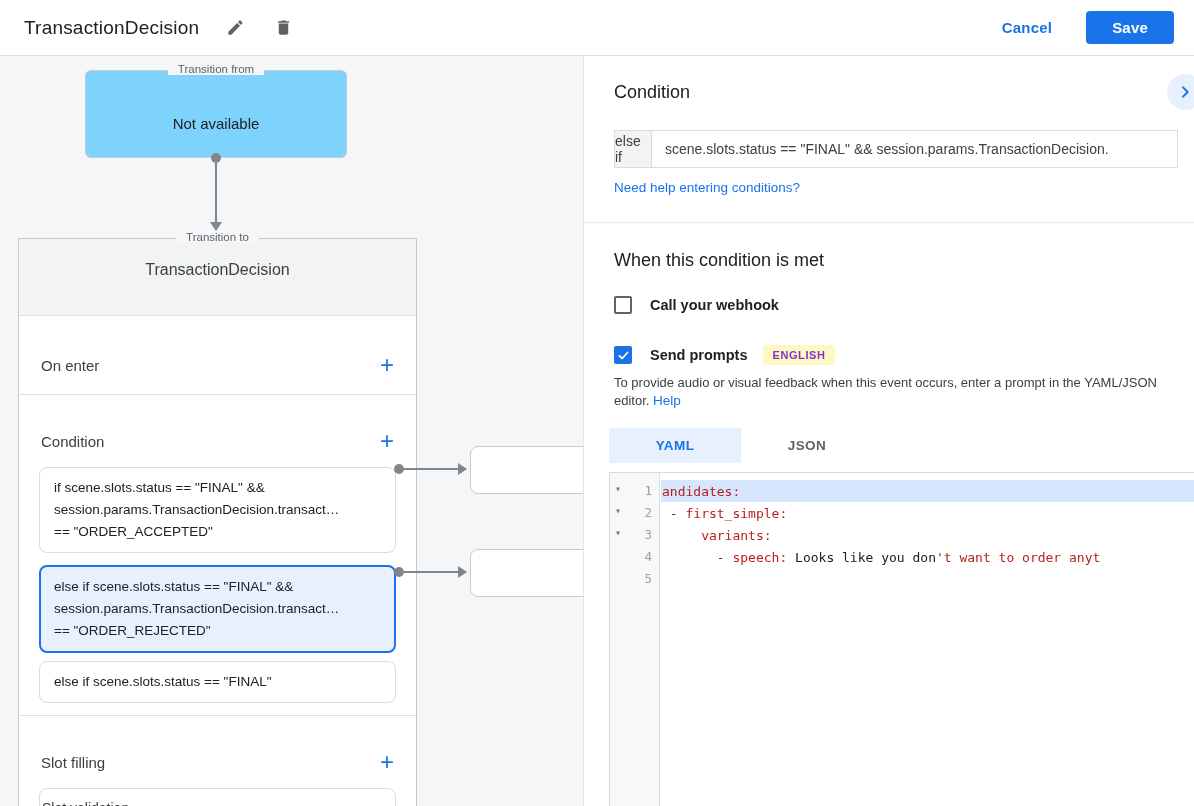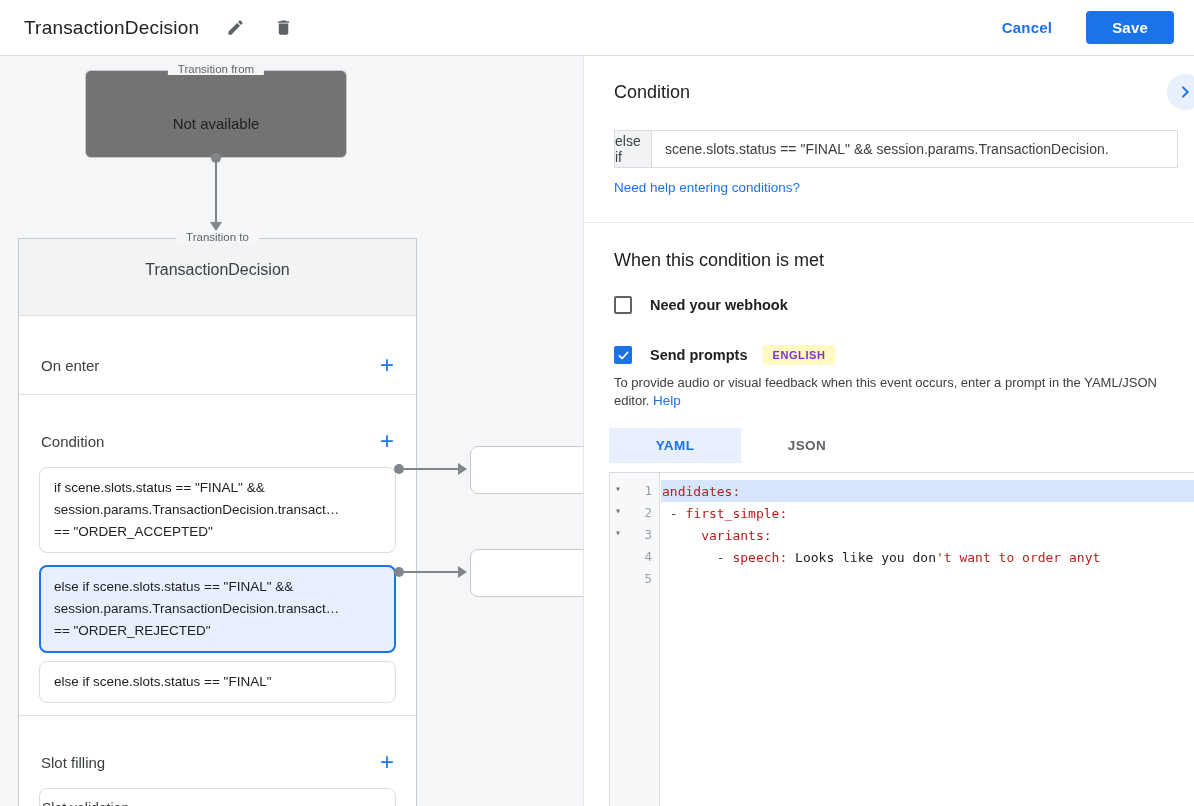--- a/index.html
+++ b/index.html
@@ -20,21 +20,21 @@
   .save-btn { background:#1a73e8; color:#fff; border:none; border-radius:4px; height:33px;
               padding:0 26px; font-size:15px; font-weight:600; cursor:pointer; font-family:inherit; letter-spacing:.2px; }
 
   
   #canvas { position:absolute; left:0; top:56px; width:583px; height:750px;
             background:#f4f6f8; overflow:hidden; z-index:1; }
   .legend { position:absolute; top:-8px; left:50%; transform:translateX(-50%);
             background:#f4f6f8; padding:0 10px; font-size:11.5px; color:#5f6368; white-space:nowrap; }
 
   .tfrom-box { position:absolute; left:85px; top:14px; width:262px; height:88px;
-               background:#737373; border:1px solid #c7cbd0; border-radius:6px; }
+               background:#7dd3fc; border:1px solid #c7cbd0; border-radius:6px; }
   .tfrom-content { position:absolute; left:0; right:0; top:44px; text-align:center;
                    font-size:15px; color:#202124; }
 
   .dot { position:absolute; width:10px; height:10px; border-radius:50%; background:#80868b; }
   .vline { position:absolute; width:2px; background:#80868b; }
   .hline { position:absolute; height:2px; background:#80868b; }
   .arrow-down { position:absolute; width:0; height:0; border-left:6px solid transparent;
                 border-right:6px solid transparent; border-top:9px solid #80868b; }
   .arrow-right { position:absolute; width:0; height:0; border-top:6px solid transparent;
                  border-bottom:6px solid transparent; border-left:9px solid #80868b; }
@@ -226,21 +226,21 @@
     <div class="help-link-row">
       <a class="link">Need help entering conditions?</a>
     </div>
 
     <div class="panel-divider"></div>
 
     <h2 class="panel-h" style="top:194px;">When this condition is met</h2>
 
     <div class="check-row" style="top:240px;">
       <div class="checkbox"></div>
-      <span class="check-label">Need your webhook</span>
+      <span class="check-label">Call your webhook</span>
     </div>
 
     <div class="check-row" style="top:289px;">
       <div class="checkbox checked">
         <span style="display:flex">
           <svg width="13" height="13" viewBox="0 0 24 24" fill="none" stroke="#fff" stroke-width="3.2" stroke-linecap="round" stroke-linejoin="round">
               <path d="M4.5 12.5l5 5 10-11"></path>
             </svg>
         </span>
       </div>

